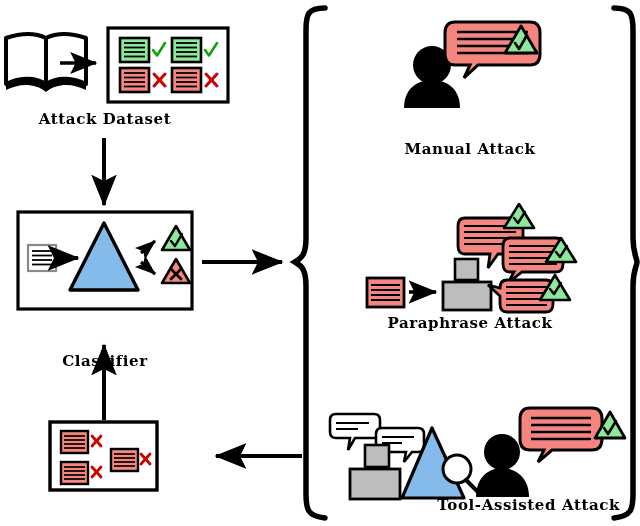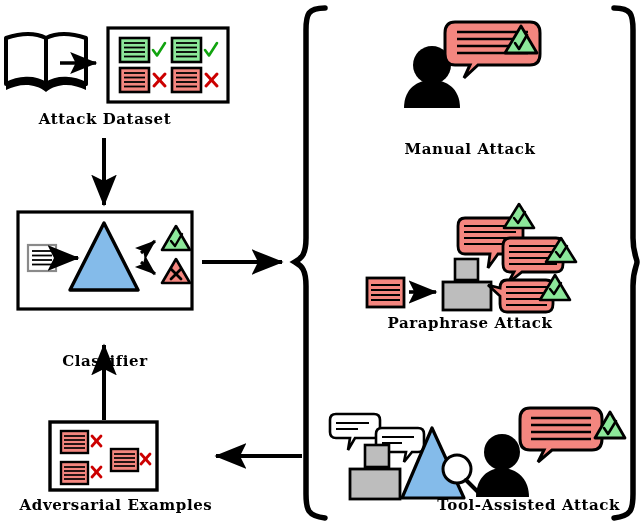--- a/index.html
+++ b/index.html
@@ -336,18 +336,17 @@
 
       <g>
         <path d="M610,412 L625,438 L595,438 Z" fill="#8ce89a" stroke="#000" stroke-width="2.8" stroke-linejoin="round"></path>
         <path d="M604,428 L608,434 L616,421" fill="none" stroke="#000" stroke-width="2.6" stroke-linecap="round" stroke-linejoin="round"></path>
       </g>
     </g>
   </svg>
 
   <div class="caption cap-story">Attack Dataset</div>
   <div class="caption cap-class">Classifier</div>
-  <div class="caption cap-adv">Adversarial Examples</div>
   <div class="caption cap-manual">Manual Attack</div>
   <div class="caption cap-para">Paraphrase Attack</div>
   <div class="caption cap-tool">Tool-Assisted Attack</div>
 
 </div>
 
 </body></html>

